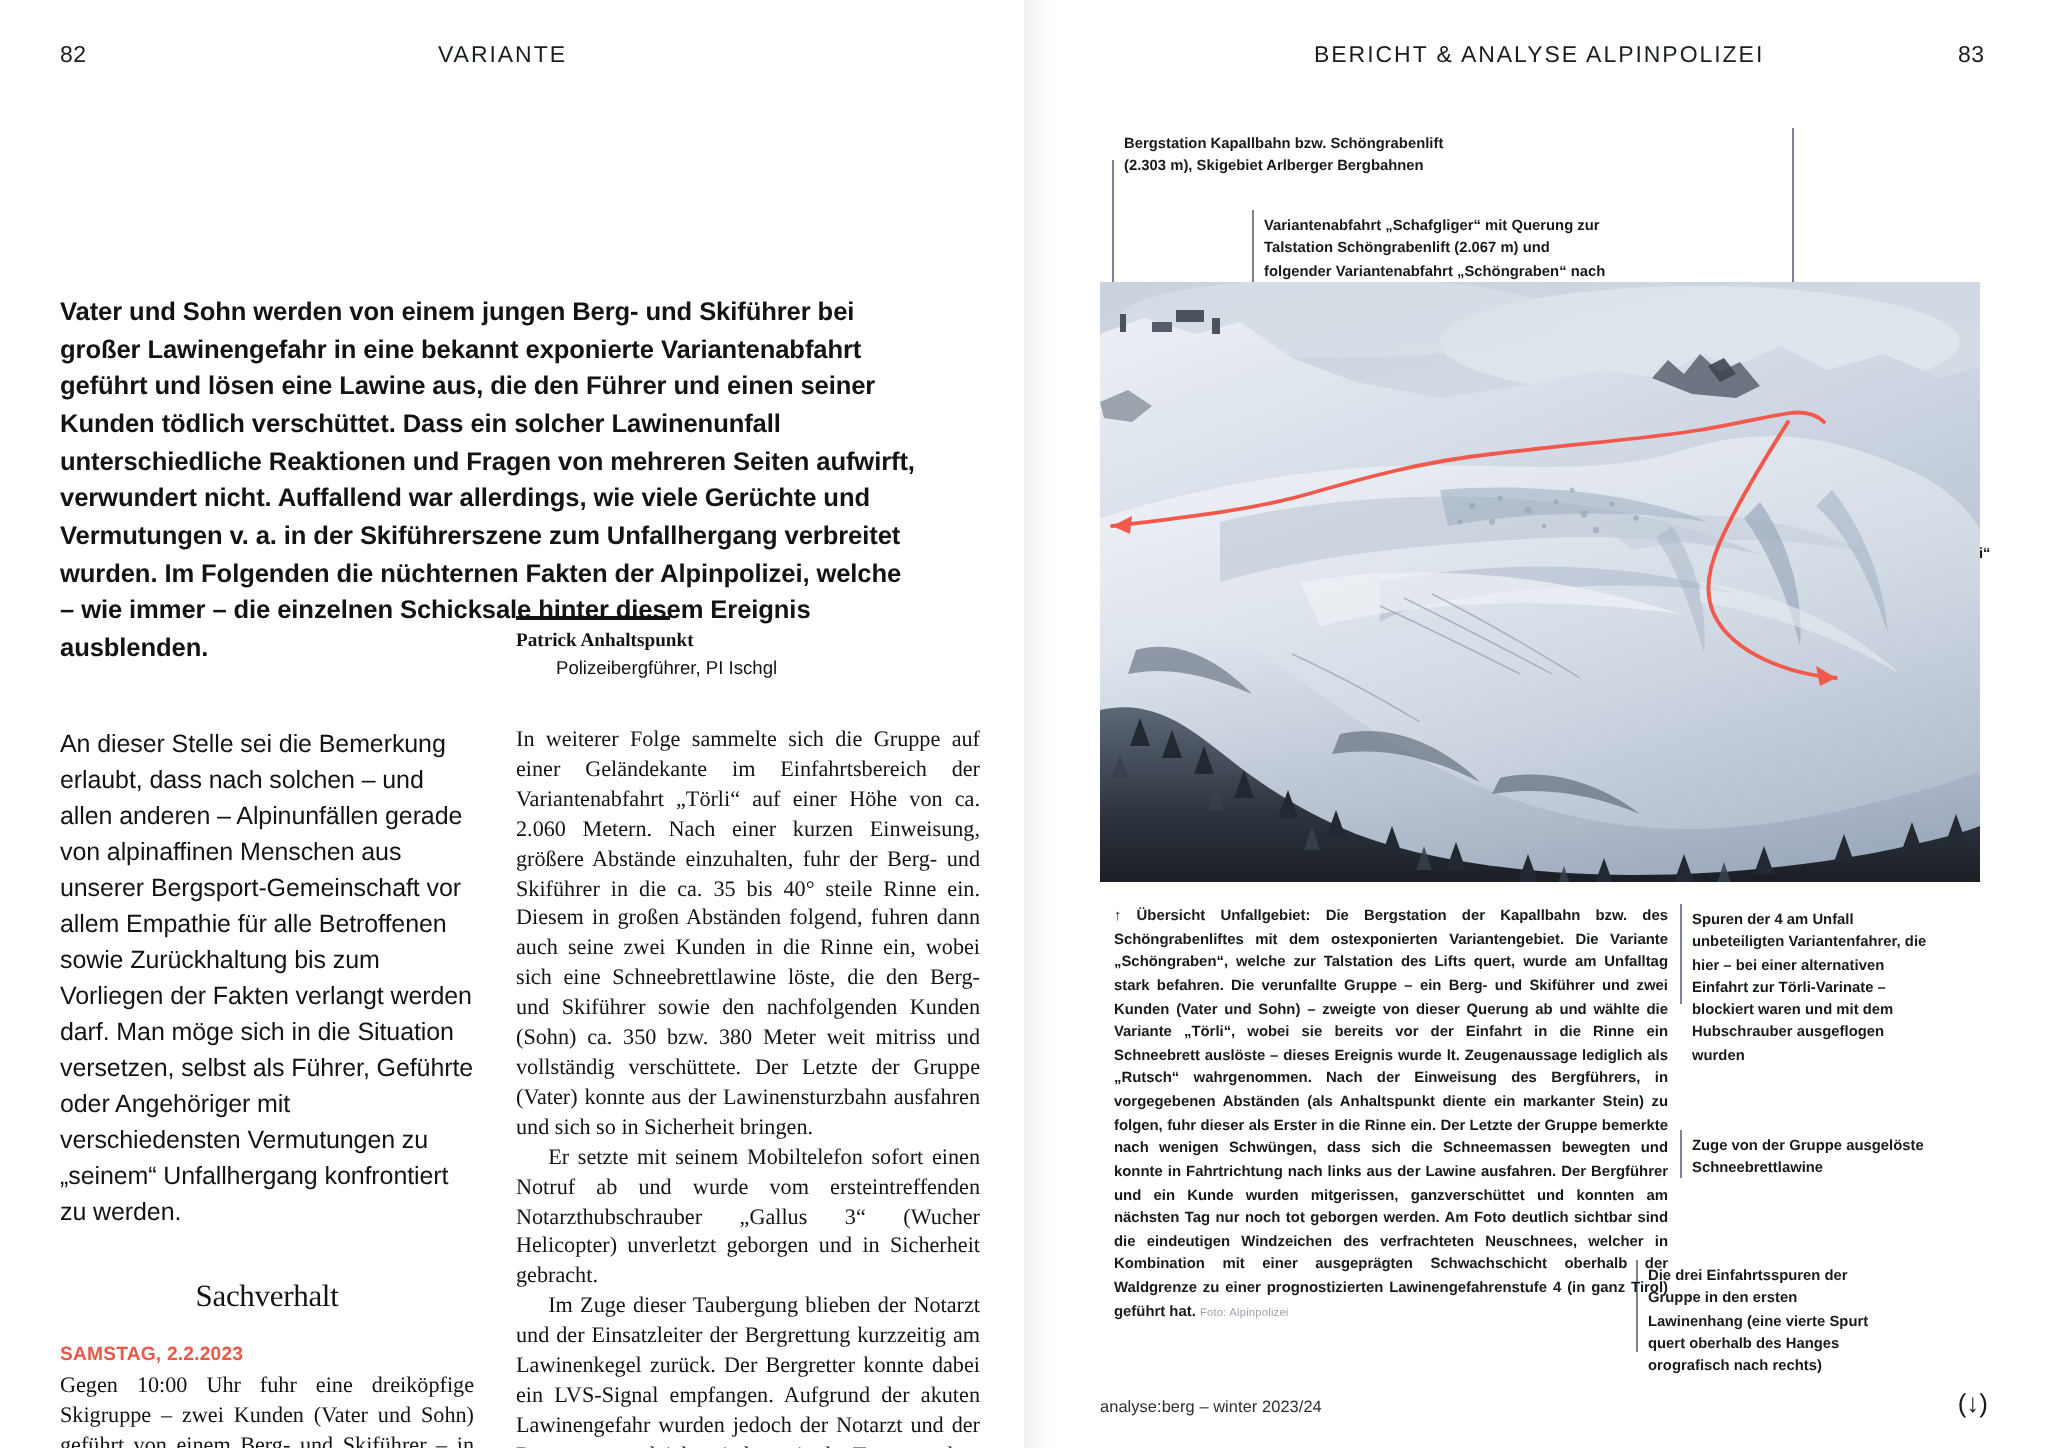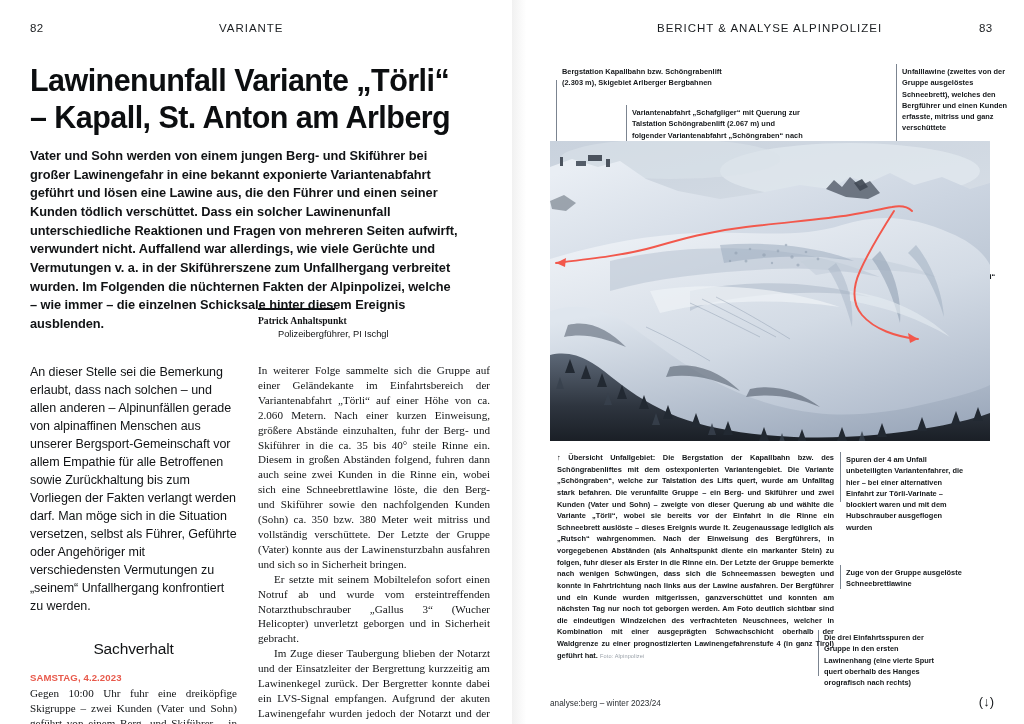--- a/index.html
+++ b/index.html
@@ -103,20 +103,21 @@
     color: #111315;
   }
   .sect-title {
     text-align: center;
     font-size: 15.5px;
     font-weight: 400;
     letter-spacing: -0.01em;
     margin-top: 25px;
     margin-bottom: 14px;
     color: #111315;
+    font-family: Liberation Serif, serif;
   }
   .daystamp {
     font-size: 9.6px;
     font-weight: 700;
     letter-spacing: 0.01em;
     color: #e8594b;
     margin-bottom: 3px;
   }
   .serif-body {
     font-family: "Liberation Serif", serif;
@@ -195,34 +196,33 @@
 </head>
 <body>
 
 <div id="page">
 
   <div class="spine"></div>
 
   <div class="folio" style="left:30px; top:22px;">82</div>
   <div class="runhead" style="left:219px; top:22px;">VARIANTE</div>
 
-  <h1 class="headline">Lawinenunfall Variante „Törli“ – Kapall, St. Anton am Arlberg</h1>
 
   <div class="lead">Vater und Sohn werden von einem jungen Berg- und Skiführer bei großer Lawinengefahr in eine bekannt exponierte Variantenabfahrt geführt und lösen eine Lawine aus, die den Führer und einen seiner Kunden tödlich verschüttet. Dass ein solcher Lawinenunfall unterschiedliche Reaktionen und Fragen von mehreren Seiten aufwirft, verwundert nicht. Auffallend war allerdings, wie viele Gerüchte und Vermutungen v. a. in der Skiführerszene zum Unfallhergang verbreitet wurden. Im Folgenden die nüchternen Fakten der Alpinpolizei, welche – wie immer – die einzelnen Schicksale hinter diesem Ereignis ausblenden.</div>
 
   <div class="byline">
     <div class="rule"></div>
     <div class="bname">Patrick Anhaltspunkt</div>
     <div class="brole">Polizeibergführer, PI Ischgl</div>
   </div>
 
   <div class="col-left">
     <div class="note">An dieser Stelle sei die Bemerkung erlaubt, dass nach solchen – und allen anderen – Alpinunfällen gerade von alpinaffinen Menschen aus unserer Bergsport-Gemeinschaft vor allem Empathie für alle Betroffenen sowie Zurückhaltung bis zum Vorliegen der Fakten verlangt werden darf. Man möge sich in die Situation versetzen, selbst als Führer, Geführte oder Angehöriger mit verschiedensten Vermutungen zu „seinem“ Unfallhergang konfrontiert zu werden.</div>
     <div class="sect-title">Sachverhalt</div>
-    <div class="daystamp">SAMSTAG, 4.2.2023</div>
+    <div class="daystamp">SAMSTAG, 2.2.2023</div>
     <div class="serif-body">
       <p>Gegen 10:00 Uhr fuhr eine dreiköpfige Skigruppe – zwei Kunden (Vater und Sohn) geführt von einem Berg- und Skiführer – in St. Anton am Arlberg vom Skigebiet „Kapall“ aus im freien Skiraum in nordöstliche Richtung ab.</p>
 
     </div>
   </div>
 
   <div class="col-mid">
     <div class="serif-body">
       <p>In weiterer Folge sammelte sich die Gruppe auf einer Geländekante im Einfahrtsbereich der Variantenabfahrt „Törli“ auf einer Höhe von ca. 2.060 Metern. Nach einer kurzen Einweisung, größere Abstände einzuhalten, fuhr der Berg- und Skiführer in die ca. 35 bis 40° steile Rinne ein. Diesem in großen Abständen folgend, fuhren dann auch seine zwei Kunden in die Rinne ein, wobei sich eine Schneebrettlawine löste, die den Berg- und Skiführer sowie den nachfolgenden Kunden (Sohn) ca. 350 bzw. 380 Meter weit mitriss und vollständig verschüttete. Der Letzte der Gruppe (Vater) konnte aus der Lawinensturzbahn ausfahren und sich so in Sicherheit bringen.</p>
       <p>Er setzte mit seinem Mobiltelefon sofort einen Notruf ab und wurde vom ersteintreffenden Notarzthubschrauber „Gallus 3“ (Wucher Helicopter) unverletzt geborgen und in Sicherheit gebracht.</p>
@@ -237,21 +237,20 @@
   <div class="leader" style="left:556px; top:80px; height:61px;"></div>
   <div class="leader" style="left:626px; top:105px; height:36px;"></div>
   <div class="leader" style="left:896px; top:64px; height:77px;"></div>
   <div class="leader" style="left:896px; top:268px; height:40px;"></div>
   <div class="leader" style="left:840px; top:452px; height:50px;"></div>
   <div class="leader" style="left:840px; top:565px; height:24px;"></div>
   <div class="leader" style="left:818px; top:630px; height:46px;"></div>
 
   <div class="callout" style="left:562px; top:66px; width:175px;">Bergstation Kapallbahn bzw. Schöngrabenlift (2.303 m), Skigebiet Arlberger Bergbahnen</div>
   <div class="callout" style="left:632px; top:107px; width:178px;">Variantenabfahrt „Schafgliger“ mit Querung zur Talstation Schöngrabenlift (2.067 m) und folgender Variantenabfahrt „Schöngraben“ nach St. Anton</div>
-  <div class="callout" style="left:902px; top:66px; width:112px;">Unfalllawine (zweites von der Gruppe ausgelöstes Schneebrett), welches den Bergführer und einen Kunden erfasste, mitriss und ganz verschüttete</div>
   <div class="callout onphoto" style="left:902px; top:271px; width:104px;">Einfahrt in Variante „Törli“</div>
   <div class="callout" style="left:846px; top:454px; width:120px;">Spuren der 4 am Unfall unbeteiligten Variantenfahrer, die hier – bei einer alternativen Einfahrt zur Törli-Varinate – blockiert waren und mit dem Hubschrauber ausgeflogen wurden</div>
   <div class="callout" style="left:846px; top:567px; width:118px;">Zuge von der Gruppe ausgelöste Schneebrettlawine</div>
   <div class="callout" style="left:824px; top:632px; width:116px;">Die drei Einfahrtsspuren der Gruppe in den ersten Lawinenhang (eine vierte Spurt quert oberhalb des Hanges orografisch nach rechts)</div>
 
   <div class="photo">
     <svg viewBox="0 0 440 300" preserveAspectRatio="none" aria-hidden="true">
       <defs>
         <linearGradient id="sky" x1="0" y1="0" x2="0.3" y2="1">
           <stop offset="0%" stop-color="#c9d2dd"></stop>

